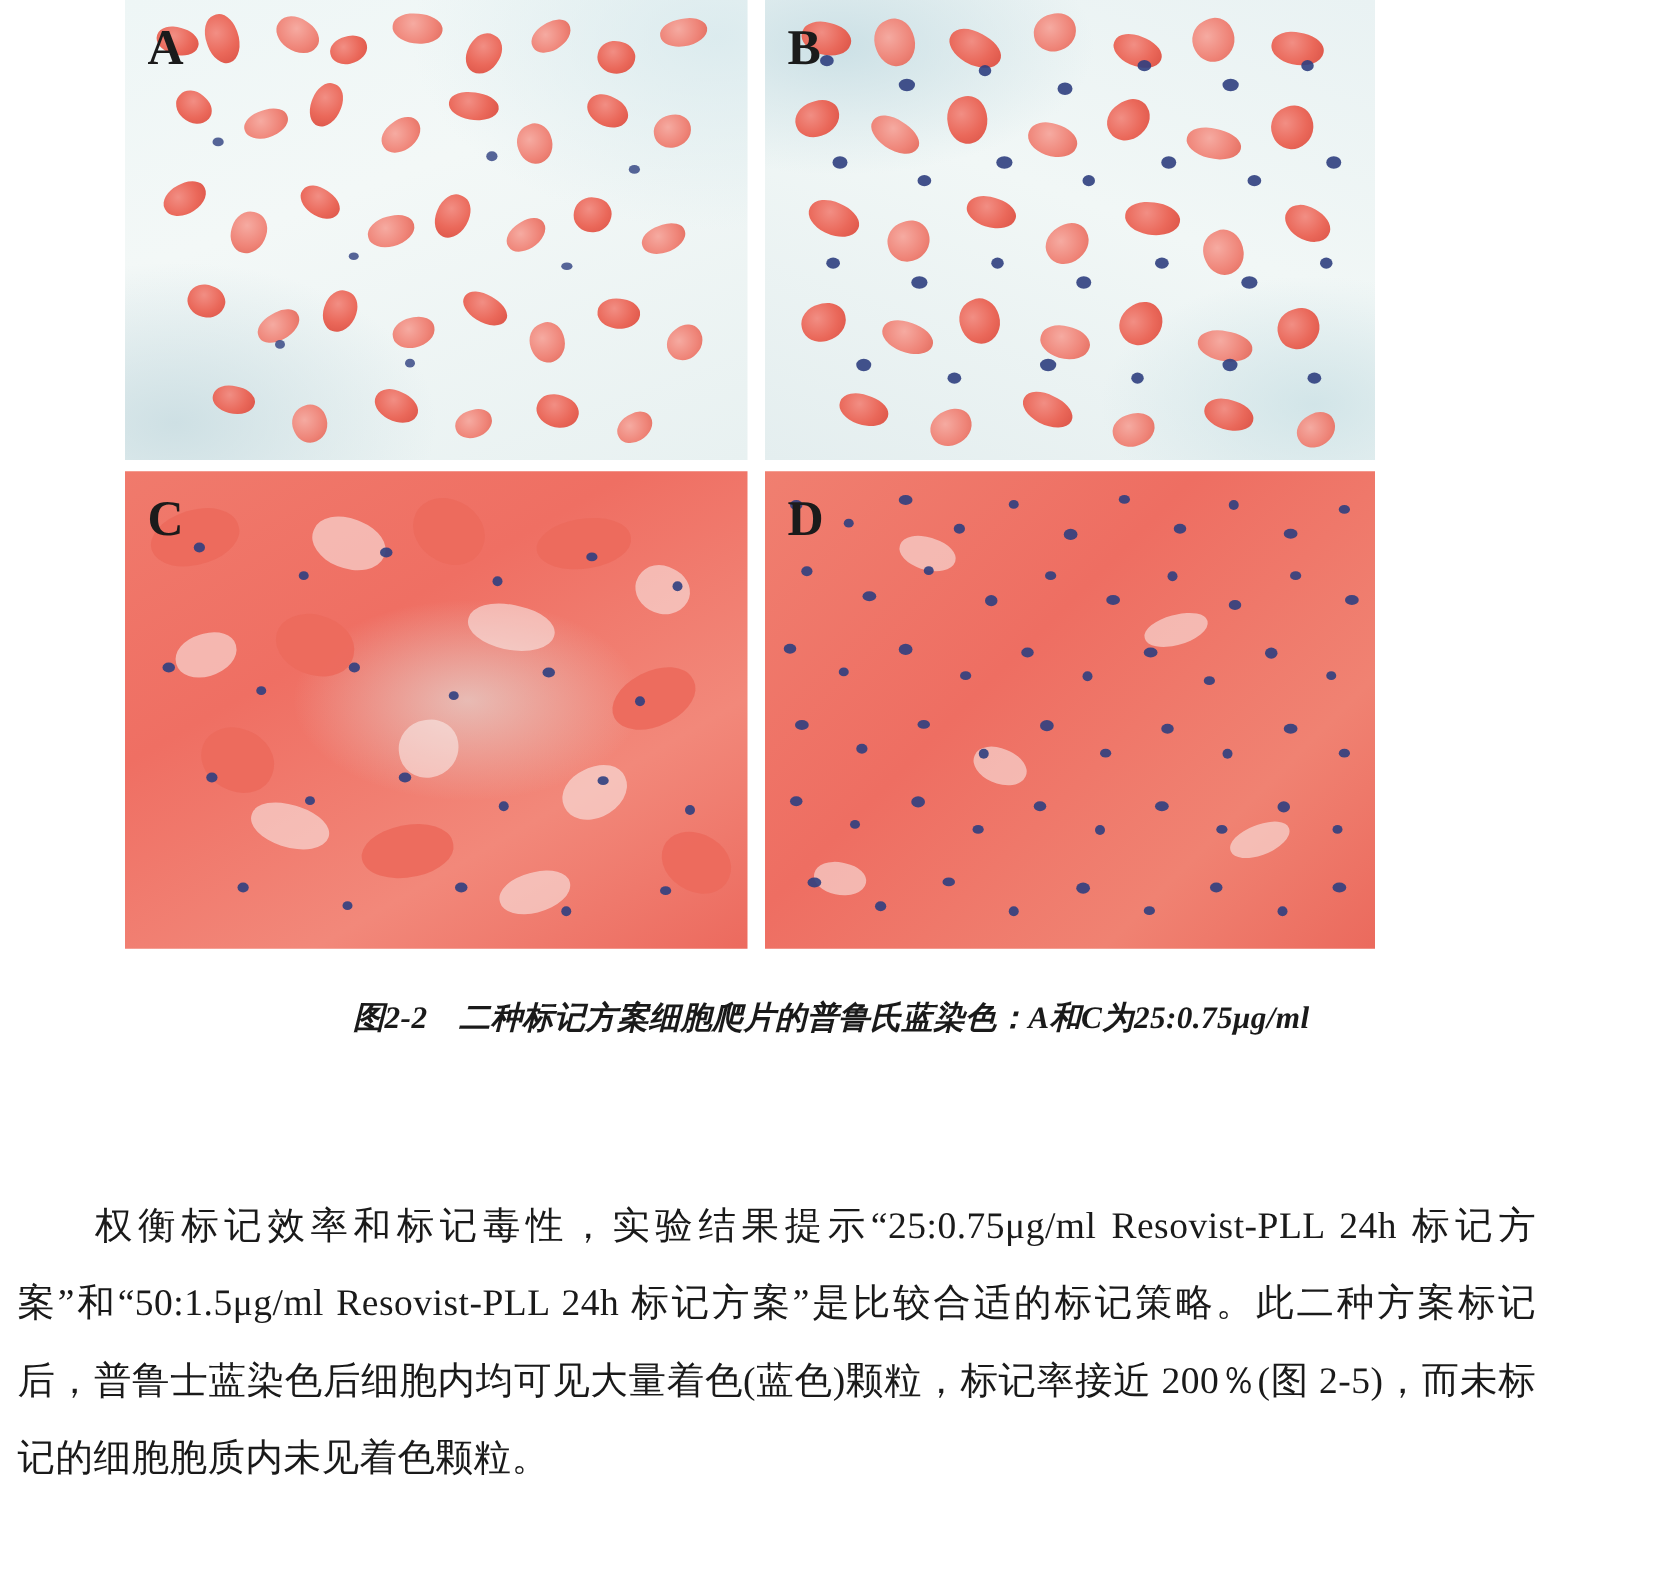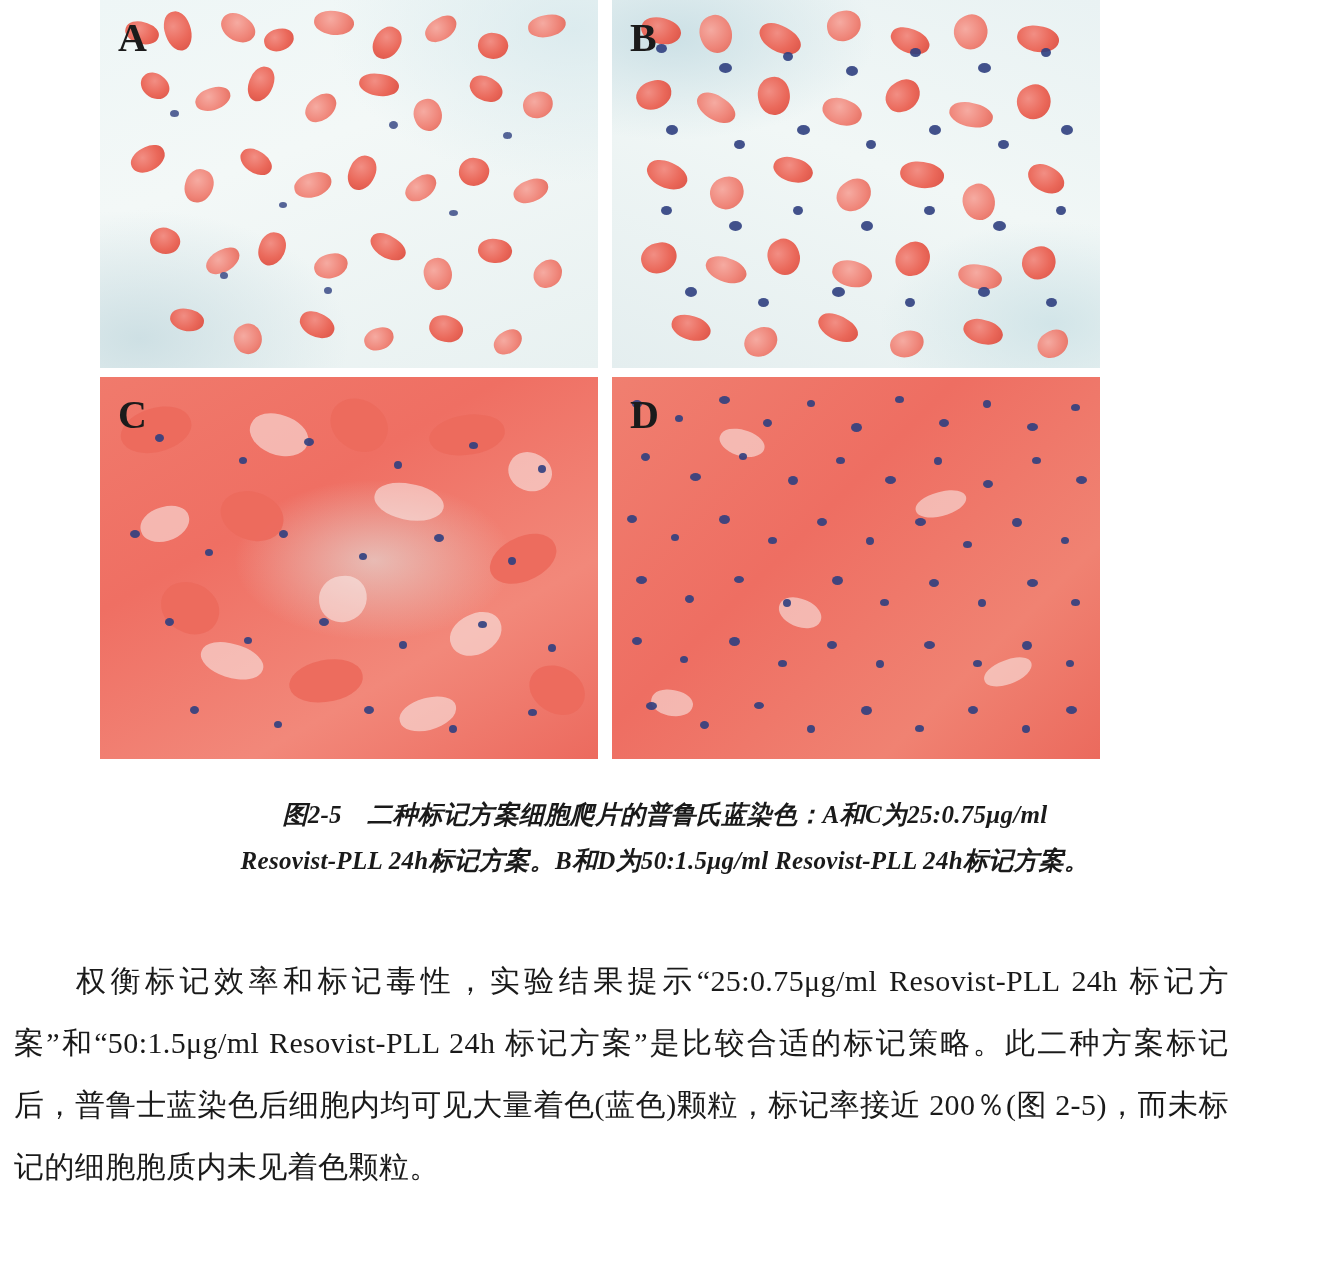--- a/index.html
+++ b/index.html
@@ -381,19 +381,18 @@
         <div class="gran" style="left:73%;top:86%;width:10px;height:8px"></div>
         <div class="gran" style="left:84%;top:91%;width:8px;height:8px"></div>
         <div class="gran" style="left:93%;top:86%;width:11px;height:8px"></div>
       </div>
     </div>
 
   </div>
 </div>
 
 <div class="caption">
-  <span>图2-5　二种标记方案细胞爬片的普鲁氏蓝染色：A和C为25:0.75μg/ml</span>
-  <span class="line2">Resovist-PLL 24h标记方案。B和D为50:1.5μg/ml Resovist-PLL 24h标记方案。</span>
+  <span>图2-2　二种标记方案细胞爬片的普鲁氏蓝染色：A和C为25:0.75μg/ml</span>
 </div>
 
 <div class="body-text">
   <p>权衡标记效率和标记毒性，实验结果提示“25:0.75μg/ml Resovist-PLL 24h 标记方案”和“50:1.5μg/ml Resovist-PLL 24h 标记方案”是比较合适的标记策略。此二种方案标记后，普鲁士蓝染色后细胞内均可见大量着色(蓝色)颗粒，标记率接近 200％(图 2-5)，而未标记的细胞胞质内未见着色颗粒。</p>
 </div>
 
 </body></html>

